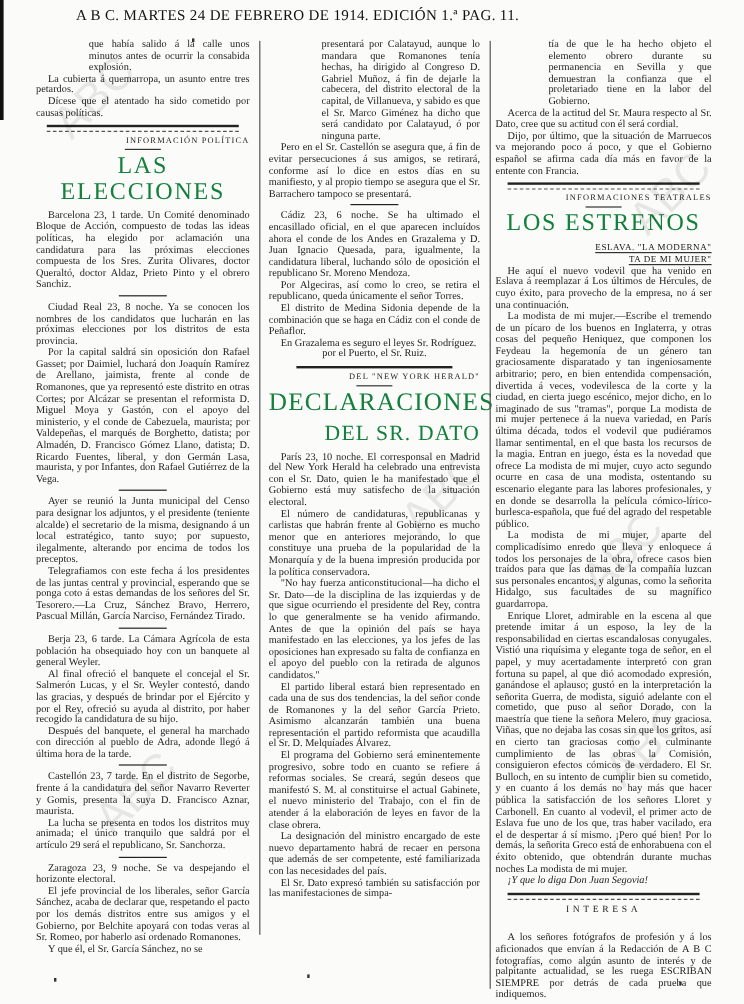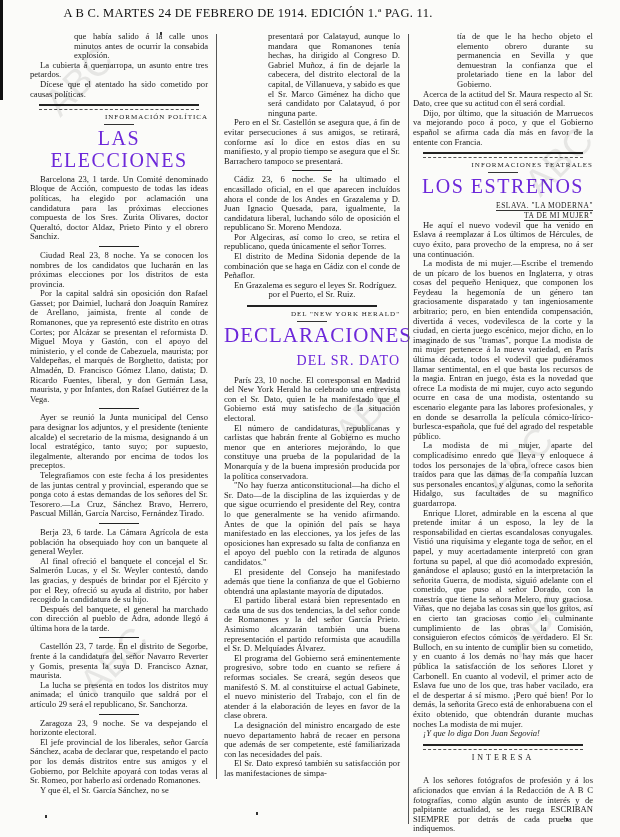--- a/index.html
+++ b/index.html
@@ -20,24 +20,24 @@
   .c2 { left:224px; width:176px; }
   .c3 { left:413px; width:180px; }
   .rule-v { position:absolute; top:34px; width:1px; background:#555; }
   .col p { margin:0; text-indent:10px; }
   .col p.noind { text-indent:0;margin-left:44px; }
   .col p.sign { text-align:center; text-indent:0; }
   .kicker { text-align:right; font-size:7px; letter-spacing:1px; margin:3px 0 1px; }
   .kicker-rule { width:30px; margin:1px auto 2px; border-top:1px solid #333; }
   .headline {
     text-align:center; font-size:20px; line-height:22px; letter-spacing:1.5px; font-weight:normal;
-    font-family:"Liberation Serif", serif; margin:1px 0 4px; color:#6d28d9;
+    font-family:"Liberation Serif", serif; margin:1px 0 4px; color:#15803d;
   }
   .headline.big { font-size:21px; text-align:right; letter-spacing:1px; }
-  .headline.big2 { font-size:14px; text-align:right; letter-spacing:1px; margin-top:0; }
+  .headline.big2 { font-size:18px; text-align:right; letter-spacing:1px; margin-top:0; }
   .subhead { text-align:right; font-size:7.5px; letter-spacing:0.5px; line-height:10px; }
   .subhead span { border-bottom:1px solid #333; }
   .sep { width:40px; margin:4px auto 4px; border-top:1px solid #222; }
   .sep.long { width:130px; border-top:2px solid #222; margin:5px auto 3px; }
   .orn { width:160px; margin:5px auto 3px; height:3px; border-top:2px solid #222; border-bottom:1px dashed #555; }
   .interesa { text-align:center; letter-spacing:3px; font-size:8px; margin:1px 0 14px; }
   .watermark {
     position:absolute; font-family:"Liberation Sans", sans-serif; font-size:38px; color:#000;
     opacity:0.08; transform:rotate(-45deg); pointer-events:none;
   }
@@ -90,21 +90,20 @@
   <p>En Grazalema es seguro el leyes Sr. Rodríguez.</p>
   <p class="sign">por el Puerto, el Sr. Ruiz.</p>
   <div class="sep long"></div>
   <div class="kicker">DEL "NEW YORK HERALD"</div>
   <div class="kicker-rule"></div>
   <div class="headline big">DECLARACIONES</div>
   <div class="headline big2">DEL SR. DATO</div>
   <p>París 23, 10 noche. El corresponsal en Madrid del New York Herald ha celebrado una entrevista con el Sr. Dato, quien le ha manifestado que el Gobierno está muy satisfecho de la situación electoral.</p>
   <p>El número de candidaturas, republicanas y carlistas que habrán frente al Gobierno es mucho menor que en anteriores mejorando, lo que constituye una prueba de la popularidad de la Monarquía y de la buena impresión producida por la política conservadora.</p>
   <p>"No hay fuerza anticonstitucional—ha dicho el Sr. Dato—de la disciplina de las izquierdas y de que sigue ocurriendo el presidente del Rey, contra lo que generalmente se ha venido afirmando. Antes de que la opinión del país se haya manifestado en las elecciones, ya los jefes de las oposiciones han expresado su falta de confianza en el apoyo del pueblo con la retirada de algunos candidatos."</p>
-  <p>El presidente del Consejo ha manifestado además que tiene la confianza de que el Gobierno obtendrá una aplastante mayoría de diputados.</p>
   <p>El partido liberal estará bien representado en cada una de sus dos tendencias, la del señor conde de Romanones y la del señor García Prieto. Asimismo alcanzarán también una buena representación el partido reformista que acaudilla el Sr. D. Melquíades Álvarez.</p>
   <p>El programa del Gobierno será eminentemente progresivo, sobre todo en cuanto se refiere á reformas sociales. Se creará, según deseos que manifestó S. M. al constituirse el actual Gabinete, el nuevo ministerio del Trabajo, con el fin de atender á la elaboración de leyes en favor de la clase obrera.</p>
   <p>La designación del ministro encargado de este nuevo departamento habrá de recaer en persona que además de ser competente, esté familiarizada con las necesidades del país.</p>
   <p>El Sr. Dato expresó también su satisfacción por las manifestaciones de simpa-</p>
 </div>
 
 <div class="rule-v" style="left:408px; height:790px;"></div>
 
 <div class="col c3">
   <p class="noind">tía de que le ha hecho objeto el elemento obrero durante su permanencia en Sevilla y que demuestran la confianza que el proletariado tiene en la labor del Gobierno.</p>

